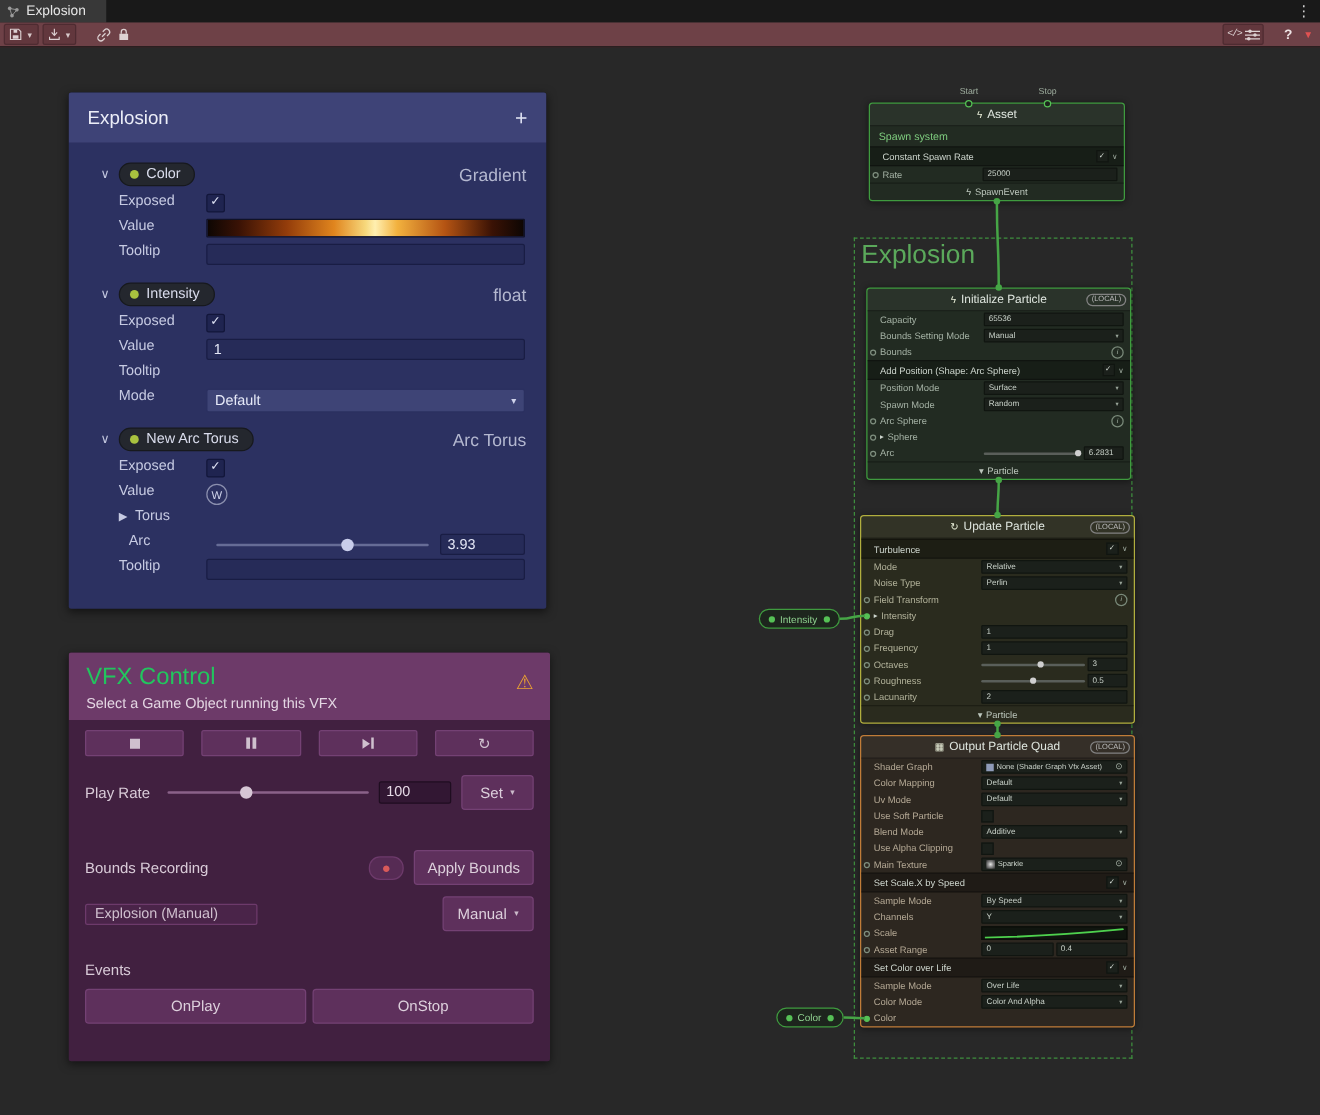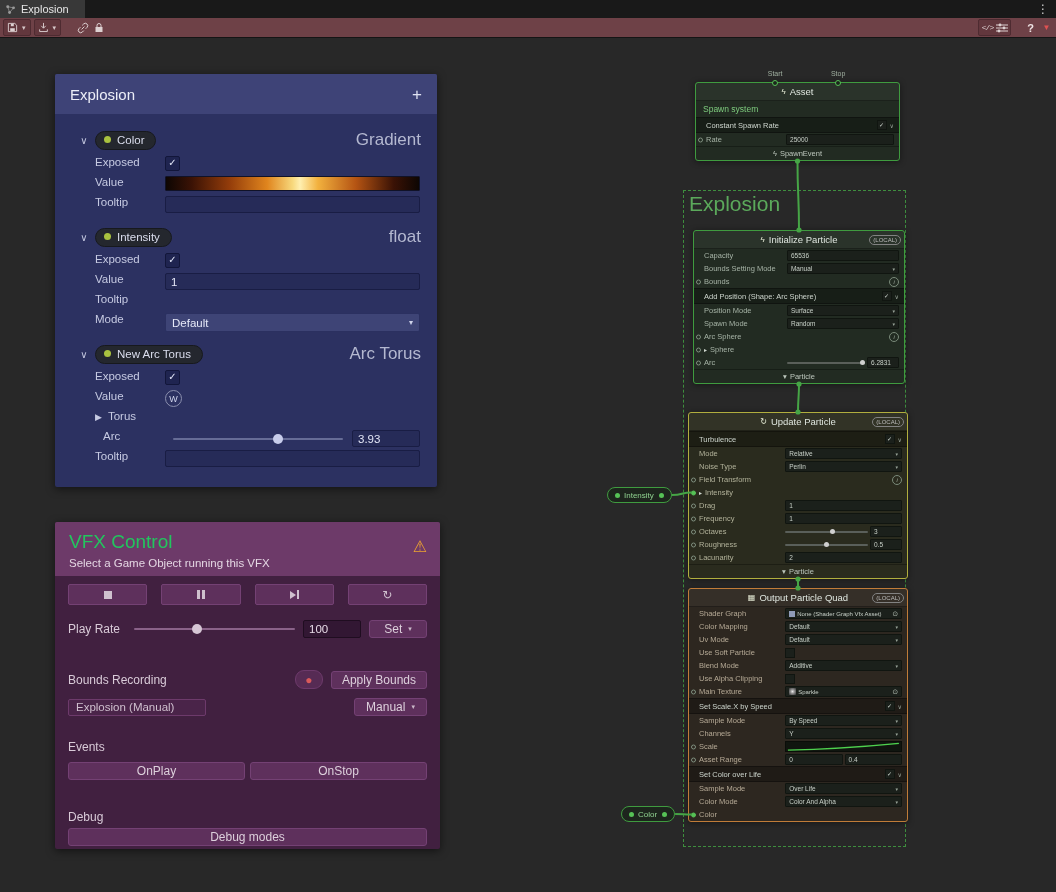--- a/index.html
+++ b/index.html
@@ -27,21 +27,21 @@
               box-shadow:0 2px 8px rgba(0,0,0,.55);overflow:hidden;z-index:4}
   .bb-header{height:40px;background:#3e4377;display:flex;align-items:center;justify-content:space-between;padding:0 15px}
   .bb-title{font-size:15px;color:#eceef8}
   .bb-plus{font-size:17px;color:#dfe2f2;line-height:1}
   .bb-body{padding:2px 10px 0 10px}
   .bb-cat{display:flex;align-items:center;margin:14px 4px 6px 13px;gap:5px}
   .bb-chevron{color:#c2c6de;font-size:10px;width:12px;text-align:center}
   .bb-pill{display:flex;align-items:center;gap:6px;background:#24272e;border:1px solid #17191d;border-radius:10px;
            padding:2px 11px 3px 8px;font-size:11.5px;color:#dadded}
   .bb-dot{width:7px;height:7px;border-radius:50%;background:#a9c23f}
-  .bb-type{margin-left:auto;font-size:17px;color:#b4b8d0;padding-right:2px}
+  .bb-type{margin-left:auto;font-size:14px;color:#b4b8d0;padding-right:2px}
   .bb-row{display:flex;align-items:flex-start;margin:3px 7px 3px 30px;height:17px}
   .bb-label{flex:0 0 70px;font-size:11.5px;color:#c6cae2;white-space:nowrap}
   .bb-ctrl{flex:1;display:flex;align-items:center}
   .bb-check{width:13px;height:13px;background:#1f2450;border:1px solid #12163a;border-radius:2px;color:#e2e6f7;
             font-size:10px;line-height:12px;text-align:center}
   .bb-input{flex:1;height:15px;background:#262b58;border:1px solid #191d44;border-radius:2px;font-size:11.5px;
             color:#e3e6f6;padding:0 5px;display:flex;align-items:center;overflow:hidden}
   .bb-input.filled{background:#3d4375}
   .bb-grad{flex:1;height:13px;border:1px solid #101228;border-radius:1px;
      background:linear-gradient(90deg,#0d0603 0%,#3a1205 10%,#933c0a 25%,#e0851e 40%,#f7d87c 50%,#ffefb0 53%,#f2b13e 60%,#b55413 75%,#3a1205 90%,#0d0603 100%)}
@@ -82,21 +82,21 @@
   .row-events{margin-top:8px;gap:5px}
   .row-debug{margin-top:4px}
   .ctl-label{font-size:12px;color:#d9cbd8;white-space:nowrap}
   .lbl-events{margin-top:24px}
   .lbl-debug{margin-top:30px}
   .ctl-slider{flex:1;display:flex;align-items:center}
   .ptrack{flex:1;height:2px;background:#8a6289;border-radius:1px;position:relative}
   .phandle{position:absolute;top:-4px;width:10px;height:10px;border-radius:50%;background:#d6c6d5}
   .ctl-num{flex:0 0 46px;height:16px;background:#321733;border:1px solid #1f0d20;border-radius:2px;font-size:11.5px;
            color:#e6dae6;display:flex;align-items:center;padding:0 5px}
-  .pbtn{background:#5e305c;border:1px solid #744174;border-radius:3px;color:#ddd0dc;font-size:12px;height:18px;
+  .pbtn{background:#5e305c;border:1px solid #744174;border-radius:3px;color:#ddd0dc;font-size:12px;height:28px;
         display:flex;align-items:center;justify-content:center;padding:0 10px;box-sizing:border-box}
   .pbtn .bcaret{font-size:7px;color:#cbbaca;margin-left:6px}
   .rec-btn{width:26px;height:17px;background:#562b54;border:1px solid #6d3a6b;border-radius:9px;
            display:flex;align-items:center;justify-content:center}
   .rec-dot{color:#d95a5a;font-size:12px;line-height:1}
   .attach-field{width:138px;height:17px;border:1px solid #6d3a6b;background:#4a2449;border-radius:2px;color:#cfbfce;
                 font-size:11.5px;display:flex;align-items:center;padding:0 7px;box-sizing:border-box}
   .mla{margin-left:auto}
   .w-onplay{flex:1}
   .w-debugmodes{flex:1}

